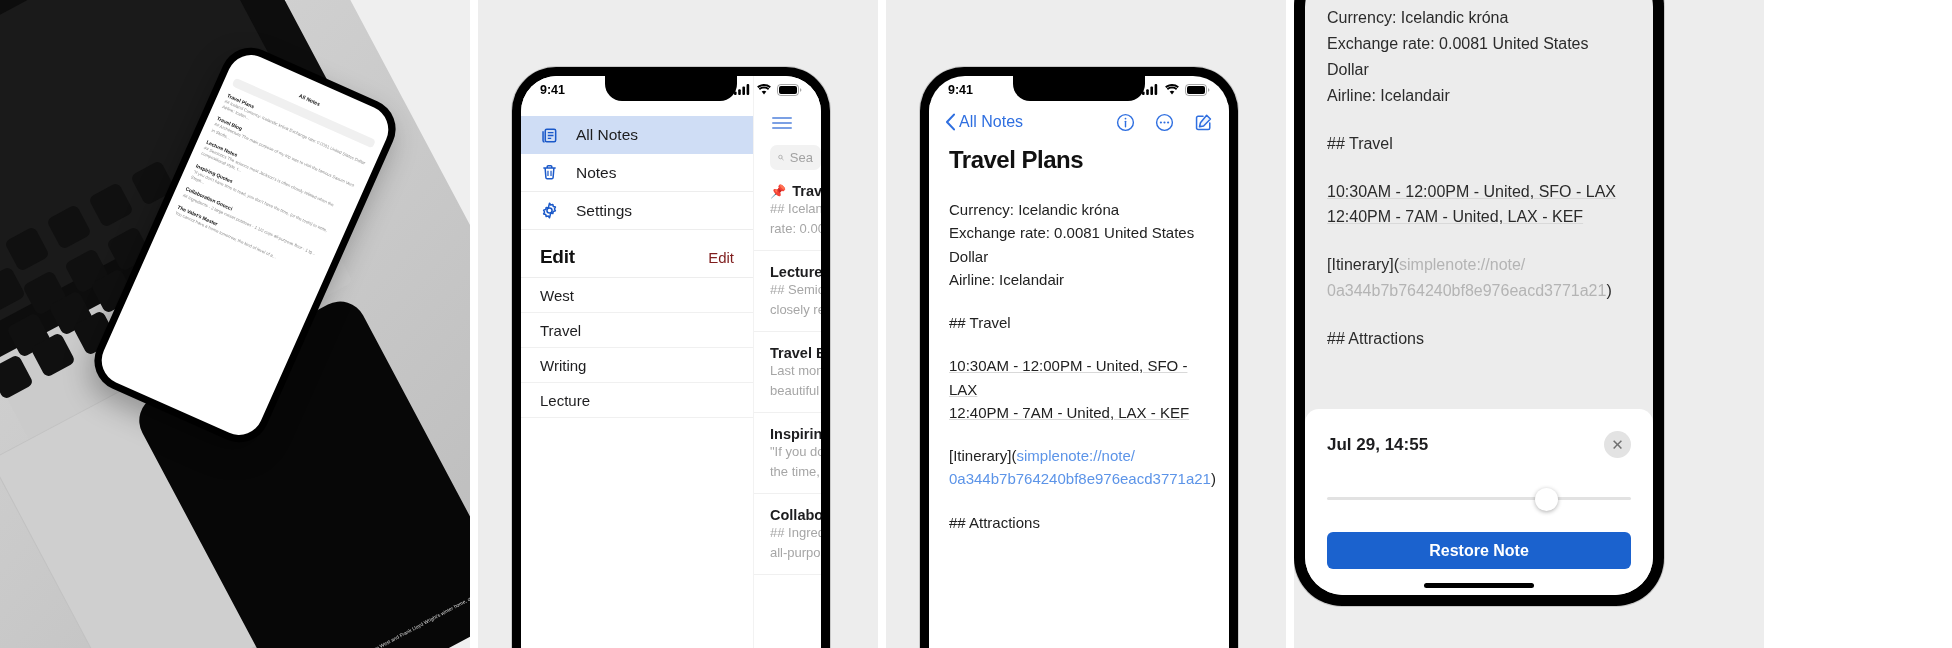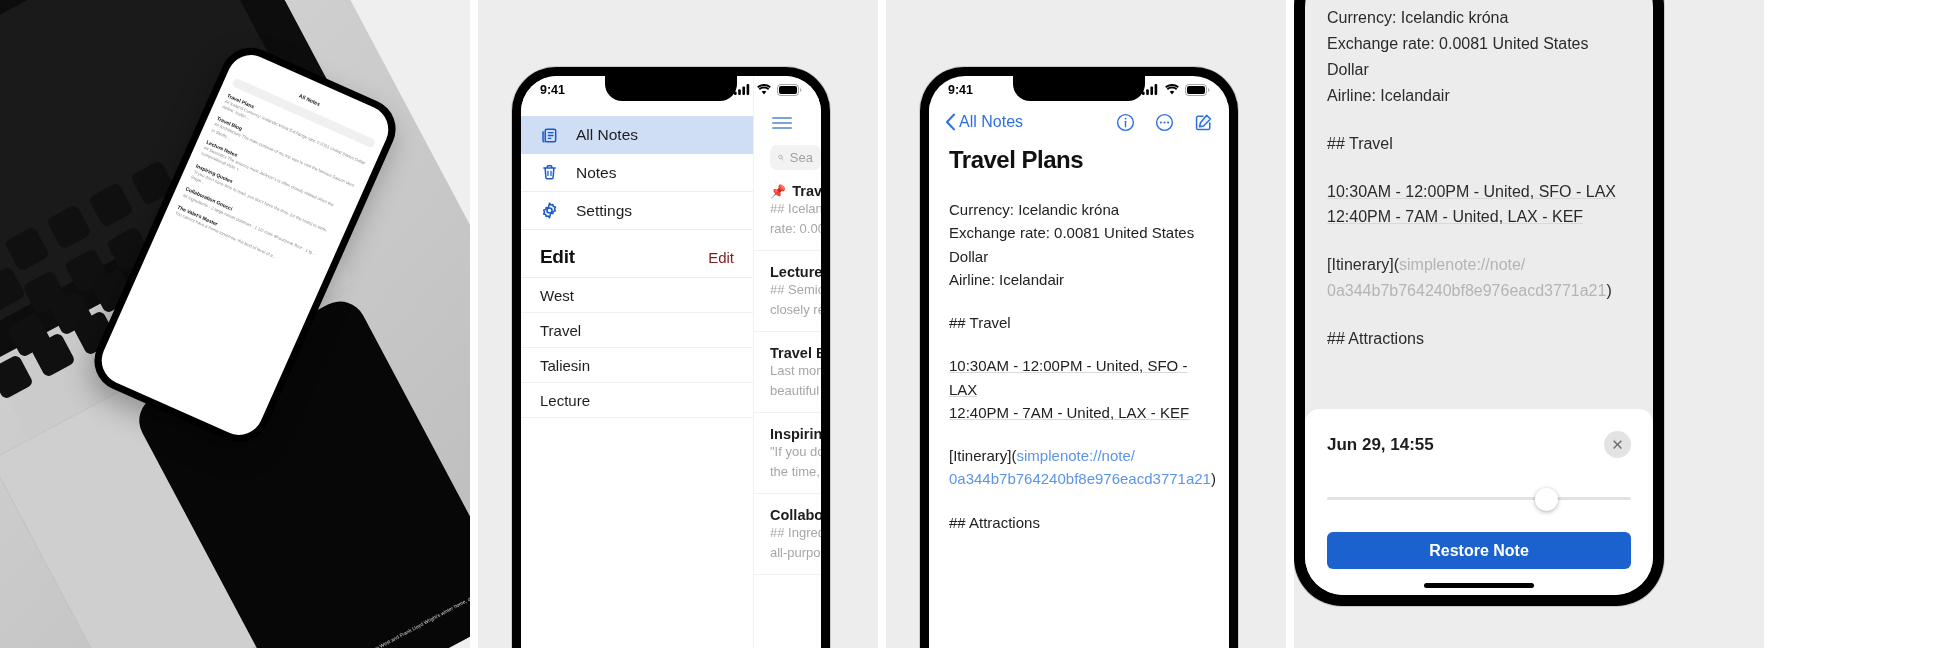--- a/index.html
+++ b/index.html
@@ -315,21 +315,21 @@
               <span class="tags-title">Edit</span>
               <span class="tags-edit">Edit</span>
             </div>
             <div class="tag-row">
                 <span>West</span>
               </div>
             <div class="tag-row">
                 <span>Travel</span>
               </div>
             <div class="tag-row">
-                <span>Taliesin</span>
+                <span>Writing</span>
               </div>
             <div class="tag-row">
                 <span>Lecture</span>
               </div>
           </div>
 
           <div class="notelist">
             <div class="nl-menu">
               <svg viewBox="0 0 20 14" stroke="#7ba0e4" stroke-width="2" stroke-linecap="round">
                 <path d="M1 2h18M1 7h18M1 12h18"></path>
@@ -465,21 +465,21 @@
           <div class="hist-p">Airline: Icelandair</div>
           <div class="hist-p">## Travel</div>
           <div class="hist-p u" style="margin-bottom:0">10:30AM - 12:00PM - United, SFO - LAX</div>
           <div class="hist-p u">12:40PM - 7AM - United, LAX - KEF</div>
           <div class="hist-p dim"><span>[Itinerary]</span><span>(</span><span class="lnk">simplenote://note/</span><br><span class="lnk">0a344b7b764240bf8e976eacd3771a21</span><span>)</span></div>
           <div class="hist-p">## Attractions</div>
         </div>
 
         <div class="sheet">
           <div class="sheet-top">
-            <span class="sheet-date">Jun 29, 14:55</span>
+            <span class="sheet-date">Jul 29, 14:55</span>
             <span class="close-btn">✕</span>
           </div>
           <div class="slider-wrap">
             <div class="slider-track"></div>
             <div class="slider-knob"></div>
           </div>
           <div class="restore-btn">Restore Note</div>
         </div>
 
         <div class="home-indicator"></div>

